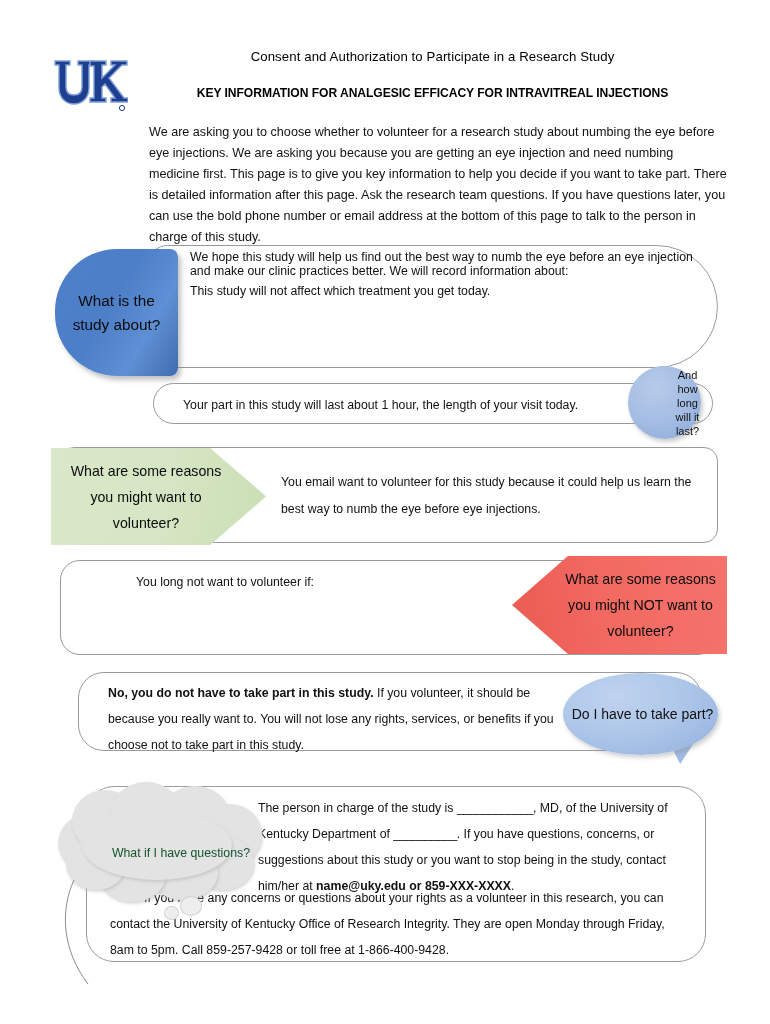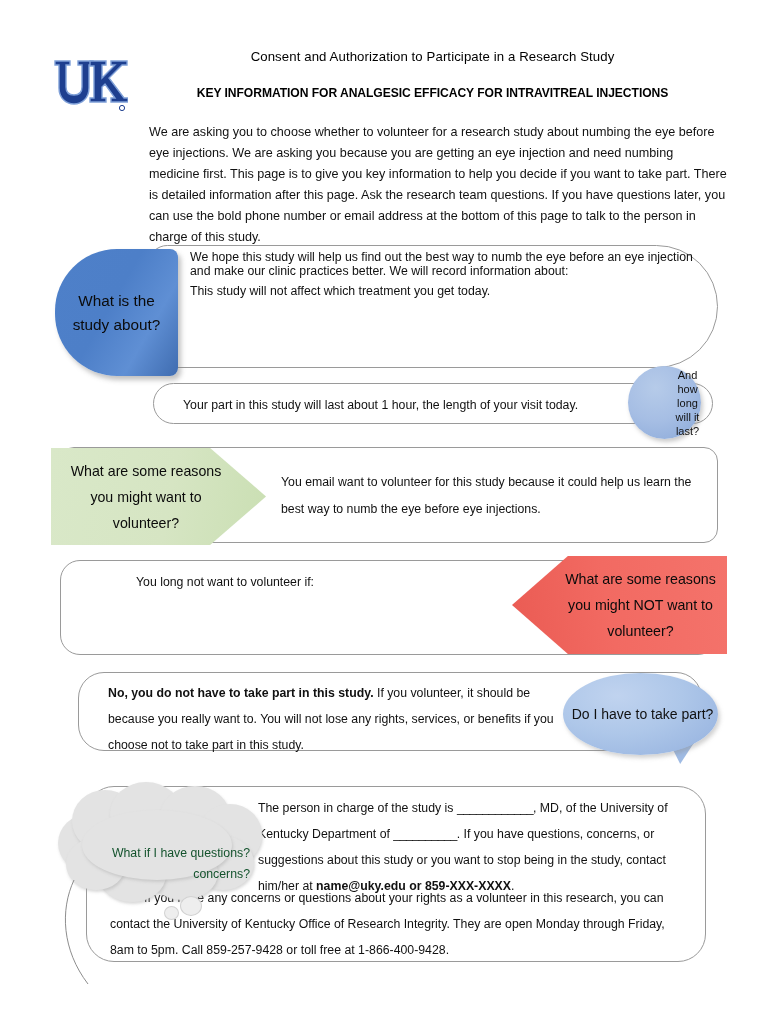--- a/index.html
+++ b/index.html
@@ -402,21 +402,20 @@
   <div class="lobe" style="left:108px;top:6px;   width:70px; height:62px;"></div>
   <div class="lobe" style="left:146px;top:24px;  width:64px; height:62px;"></div>
   <div class="lobe" style="left:140px;top:56px;  width:62px; height:54px;"></div>
   <div class="lobe" style="left:96px; top:66px;  width:70px; height:54px;"></div>
   <div class="lobe" style="left:46px; top:68px;  width:68px; height:54px;"></div>
   <div class="lobe" style="left:14px; top:58px;  width:60px; height:52px;"></div>
   <div class="lobe" style="left:30px; top:30px;  width:150px;height:70px;"></div>
 
   <div class="ctext">
     <div>What if I have questions?</div>
-    <div>concerns?</div>
   </div>
 
   <div class="puff" style="left:128px; top:116px; width:20px; height:18px;"></div>
   <div class="puff" style="left:112px; top:126px; width:13px; height:12px;"></div>
 </div>
 
 <svg id="cloud-leader" viewBox="0 0 70 110">
   <path d="M22 0 C 8 30, 10 70, 36 104" fill="none" stroke="#8d8d8d" stroke-width="1"></path>
 </svg>
 

